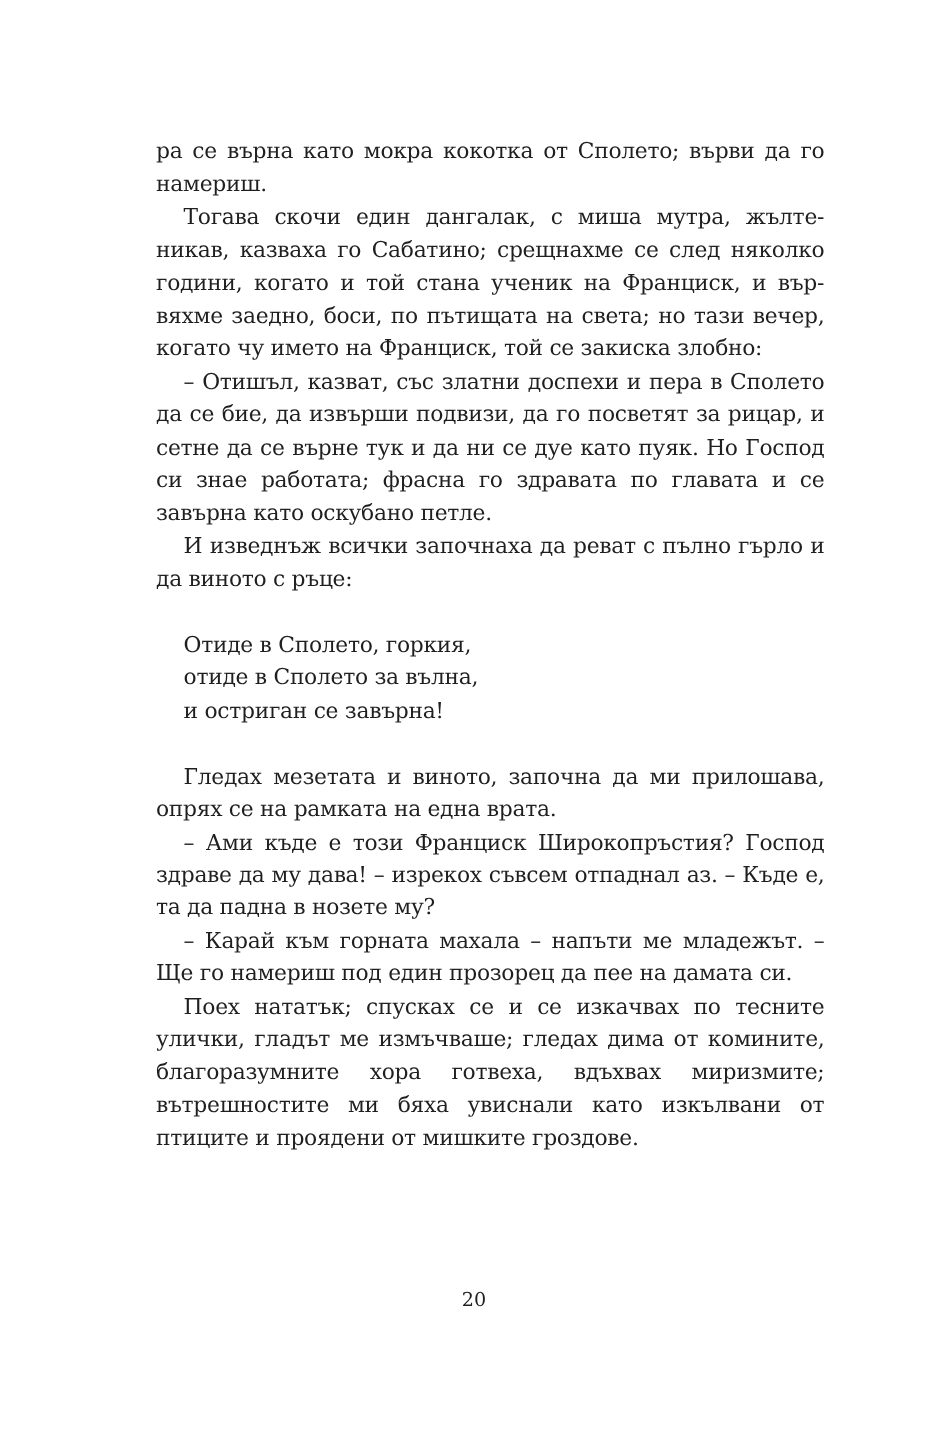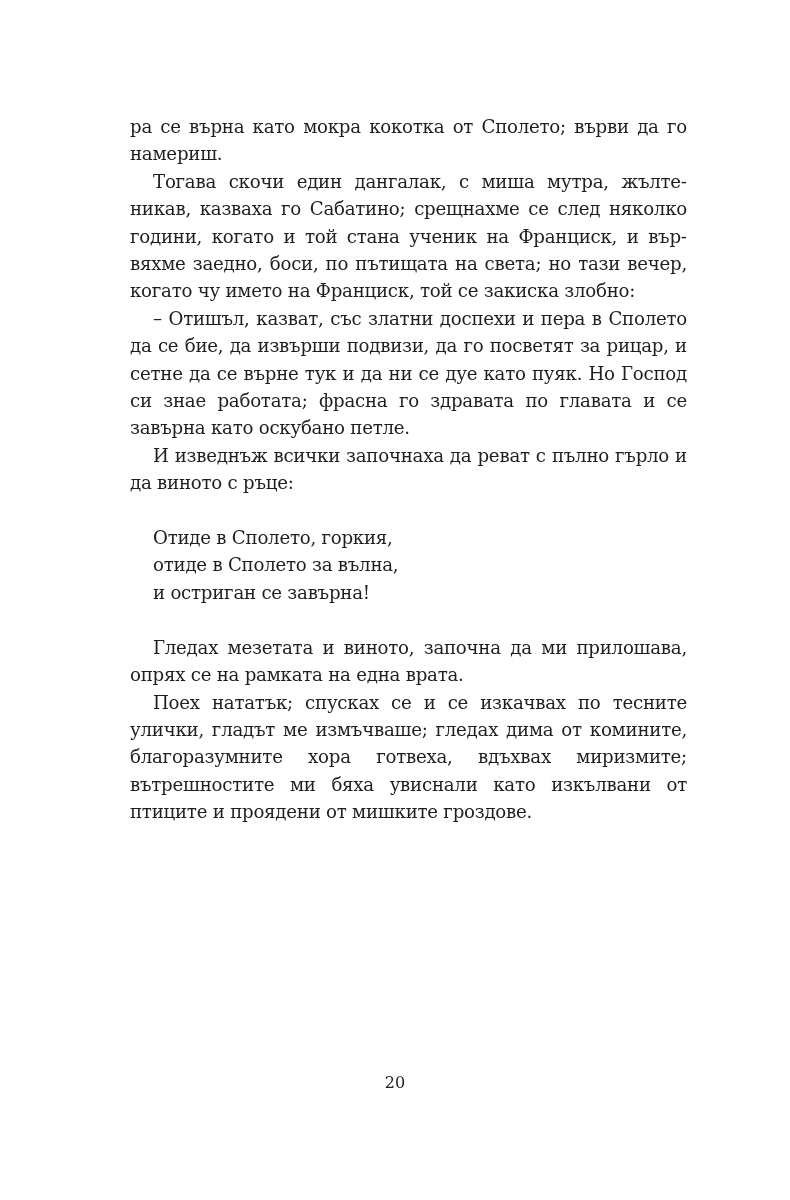--- a/index.html
+++ b/index.html
@@ -46,16 +46,18 @@
   <p class="p">– Отишъл, казват, със златни доспехи и пера в Споле­то да се бие, да извърши подвизи, да го посветят за ри­цар, и сетне да се върне тук и да ни се дуе като пуяк. Но Господ си знае работата; фрасна го здравата по главата и се завърна като оскубано петле.</p>
   <p class="p">И изведнъж всички започнаха да реват с пълно гърло и да виното с ръце:</p>
 
   <div class="verse">
     <span class="verse-line">Отиде в Сполето, горкия,</span>
     <span class="verse-line">отиде в Сполето за вълна,</span>
     <span class="verse-line">и остриган се завърна!</span>
   </div>
 
   <p class="p">Гледах мезетата и виното, започна да ми прилошава, опрях се на рамката на една врата.</p>
+  <p class="p">– Ами къде е този Франциск Широкопръстия? Господ здраве да му дава! – изрекох съвсем отпаднал аз. – Къде е, та да падна в нозете му?</p>
+  <p class="p">– Карай към горната махала – напъти ме младежът. – Ще го намериш под един прозорец да пее на дамата си.</p>
   <p class="p">Поех нататък; спусках се и се изкачвах по тесните улички, гладът ме измъчваше; гледах дима от комини­те, благоразумните хора готвеха, вдъхвах миризмите; вътрешностите ми бяха увиснали като изкълвани от птиците и проядени от мишките гроздове.</p>
 </div>
 
 <div class="folio">20</div>
 
 </body></html>

